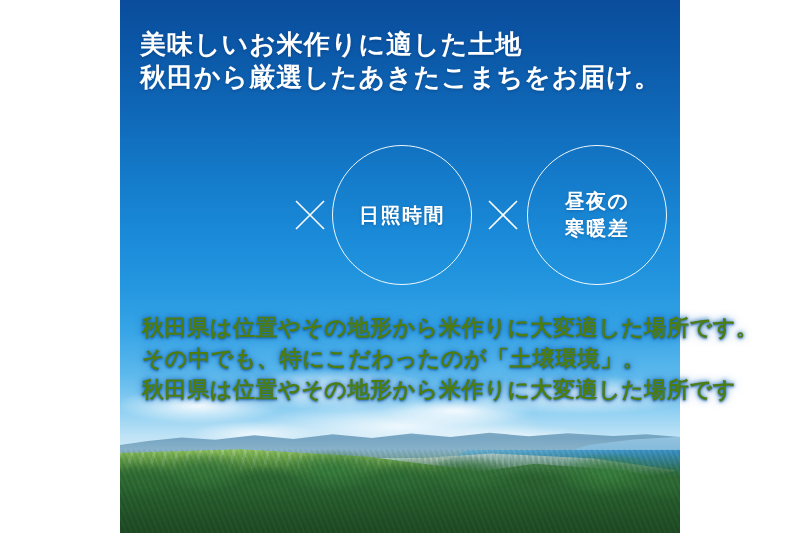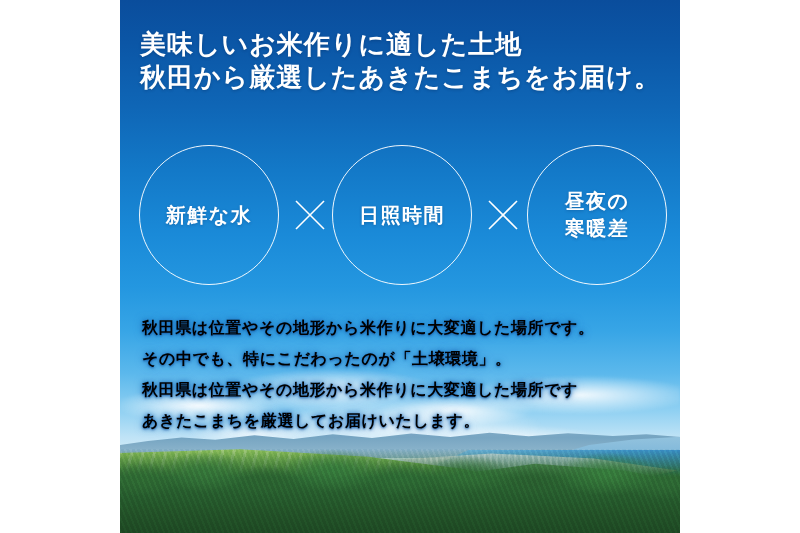--- a/index.html
+++ b/index.html
@@ -156,22 +156,22 @@
     position:absolute;top:51px;width:38px;height:38px;
     color:rgba(255,255,255,.95);
   }
   .times svg{display:block;}
   #x1{left:171px;}
   #x2{left:364px;}
 
   
   #body-copy{
     position:absolute;left:142px;top:312px;width:540px;
-    color:#000000;
-    font-size:16px;line-height:31px;font-weight:bold;
+    color:#4d7c0f;
+    font-size:22px;line-height:31px;font-weight:bold;
     letter-spacing:.6px;
     text-shadow:
       0 0 4px rgba(30,110,190,.95),
       0 0 9px rgba(30,110,190,.75),
       0 1px 2px rgba(10,60,130,.65);
   }
   #body-copy div{white-space:nowrap;}
 </style>
 </head>
 <body>
@@ -191,23 +191,20 @@
     <div class="trees-tex"></div>
   </div>
 
   <div id="headline">
     <div>美味しいお米作りに適した土地</div>
     <div>秋田から厳選したあきたこまちをお届け。</div>
   </div>
 
   <div id="circles">
 
-    <div class="circle" id="c1">
-      <span class="lbl">新鮮な水</span>
-    </div>
 
     <span class="times" id="x1">
       <svg width="38" height="38" viewBox="0 0 38 38" aria-hidden="true">
         <line x1="5" y1="5" x2="33" y2="33" stroke="#ffffff" stroke-width="1.6"></line>
         <line x1="33" y1="5" x2="5" y2="33" stroke="#ffffff" stroke-width="1.6"></line>
       </svg>
     </span>
 
     <div class="circle" id="c2">
       <span class="lbl">日照時間</span>
@@ -226,16 +223,15 @@
         <span>寒暖差</span>
       </span>
     </div>
 
   </div>
 
   <div id="body-copy">
     <div>秋田県は位置やその地形から米作りに大変適した場所です。</div>
     <div>その中でも、特にこだわったのが「土壌環境」。</div>
     <div>秋田県は位置やその地形から米作りに大変適した場所です</div>
-    <div>あきたこまちを厳選してお届けいたします。</div>
   </div>
 
 </div>
 
 </body></html>

